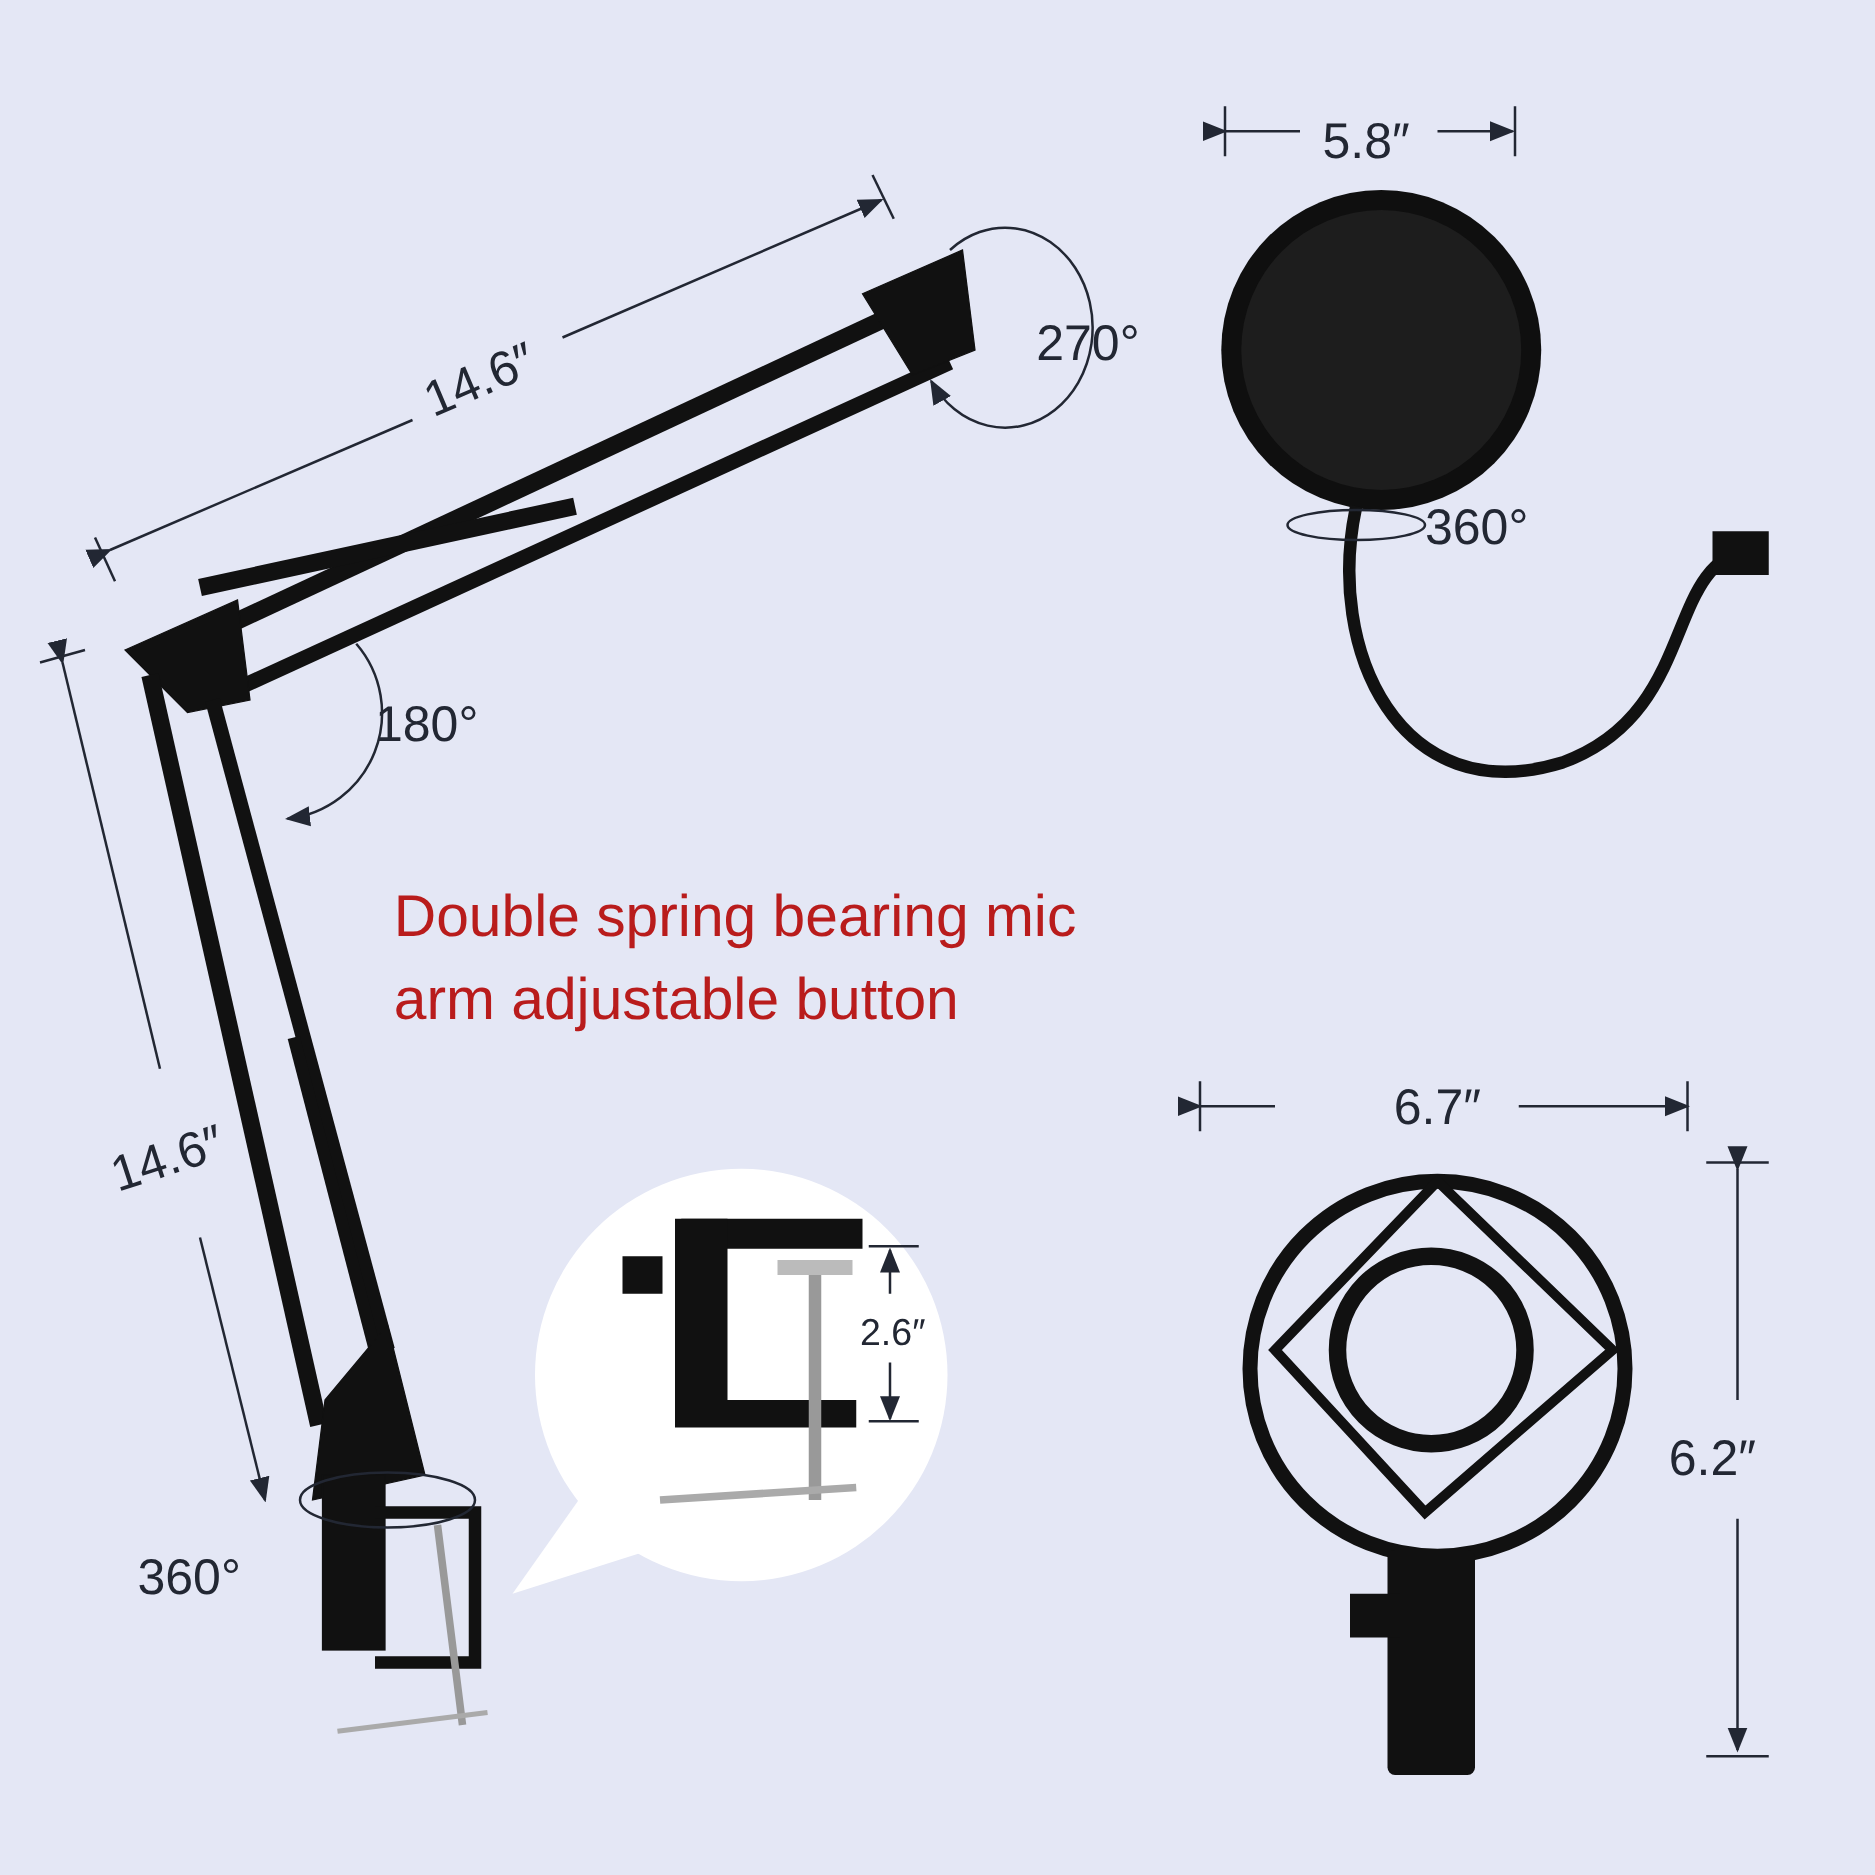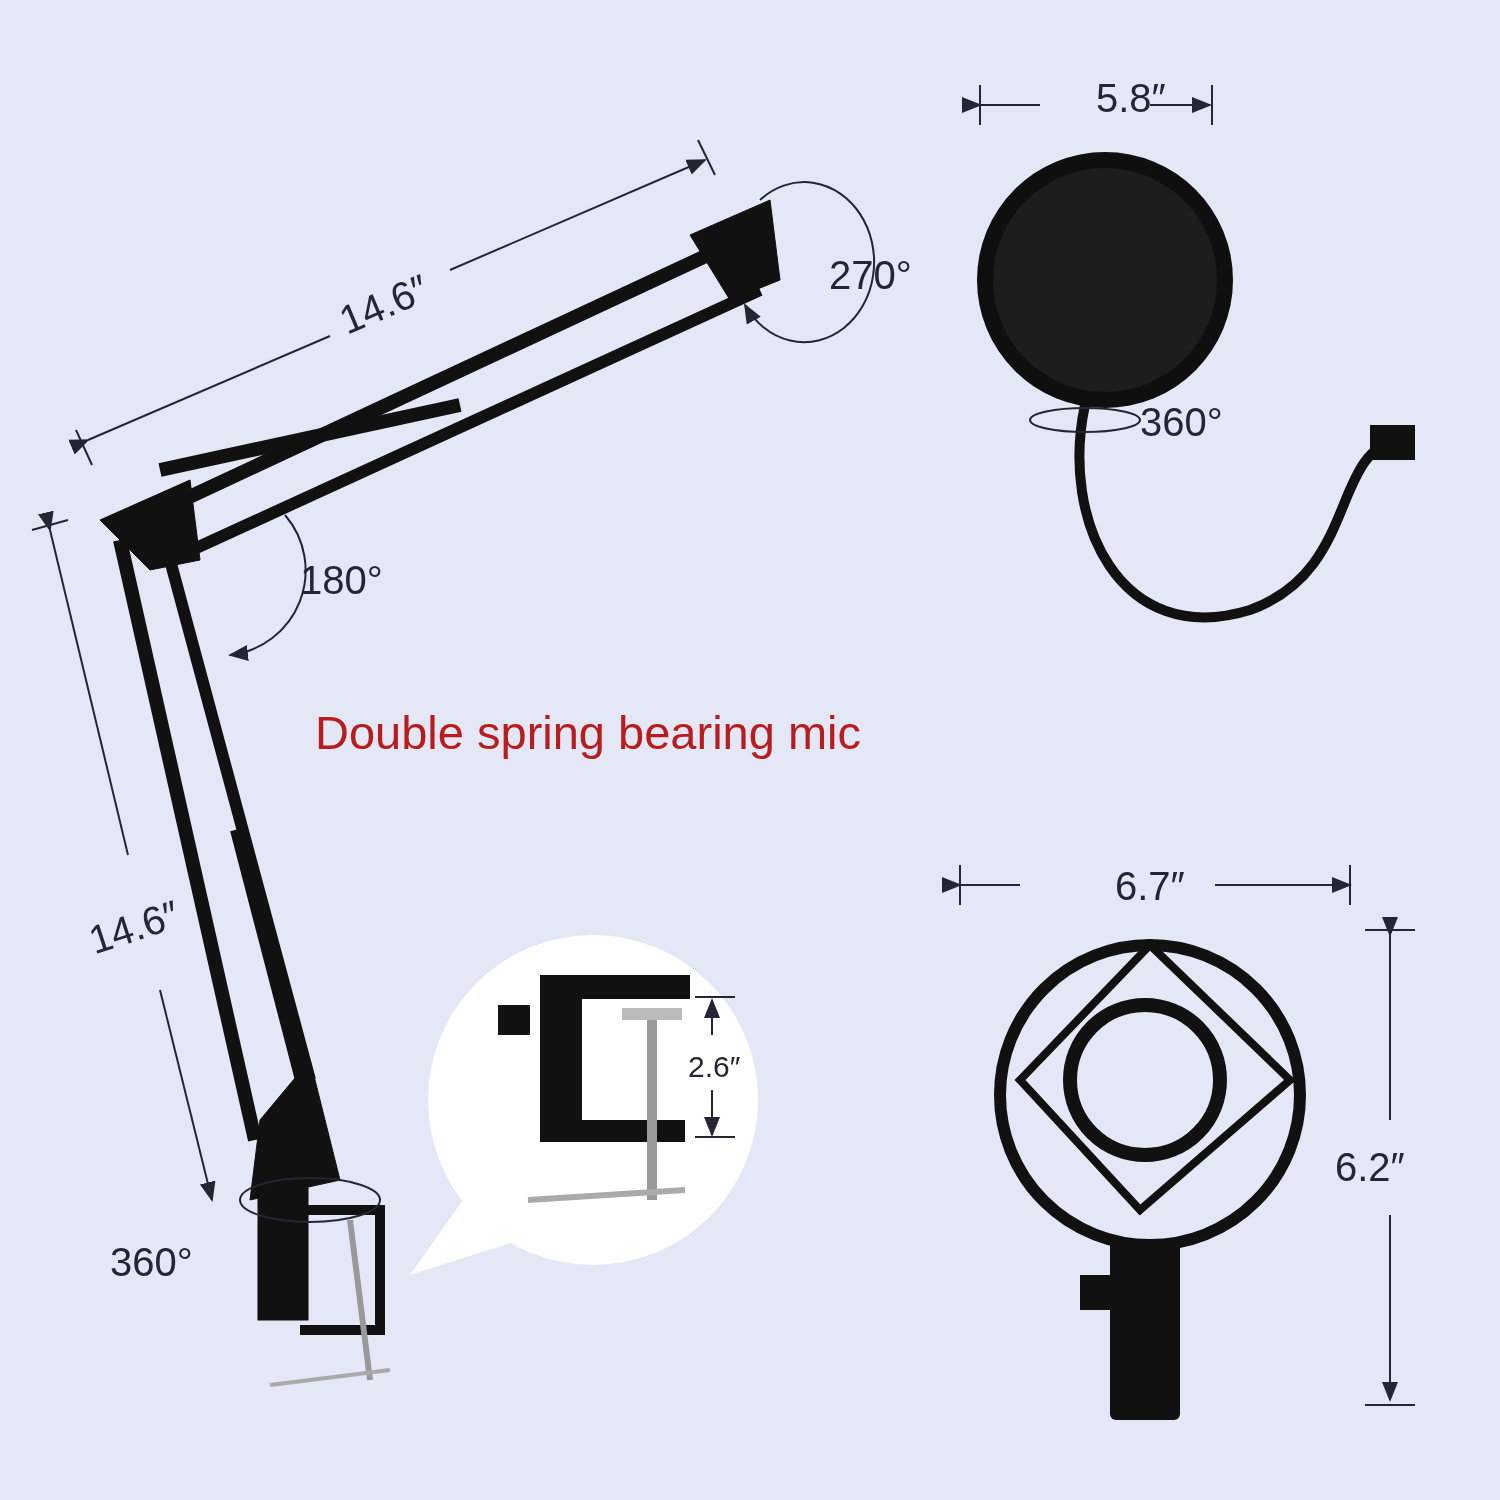--- a/index.html
+++ b/index.html
@@ -105,20 +105,21 @@
     <line x1="695" y1="1137" x2="735" y2="1137"></line>
   </g>
 </svg>
 
 <div class="lbl" style="left:338px;top:282px;transform:rotate(-23deg);">14.6″</div>
 <div class="lbl" style="left:88px;top:905px;transform:rotate(-18deg);">14.6″</div>
 <div class="lbl" style="left:787px;top:253px;margin-left:42px;">270°</div>
 <div class="lbl" style="left:300px;top:558px;">180°</div>
 <div class="lbl" style="left:110px;top:1240px;">360°</div>
 <div class="lbl" style="left:688px;top:1050px;font-size:30px;">2.6″</div>
-<div class="lbl" style="left:1058px;top:76px;margin-left:38px;">5.8″</div>
+<div class="lbl" style="left:1058px;top:91px;">5.8″</div>
 <div class="lbl" style="left:1140px;top:400px;">360°</div>
 <div class="lbl" style="left:1115px;top:864px;">6.7″</div>
 <div class="lbl" style="left:1335px;top:1145px;">6.2″</div>
 
 <div class="caption">
   <div>Double spring bearing mic</div>
+  <div>arm adjustable button</div>
 </div>
 
 </body></html>

